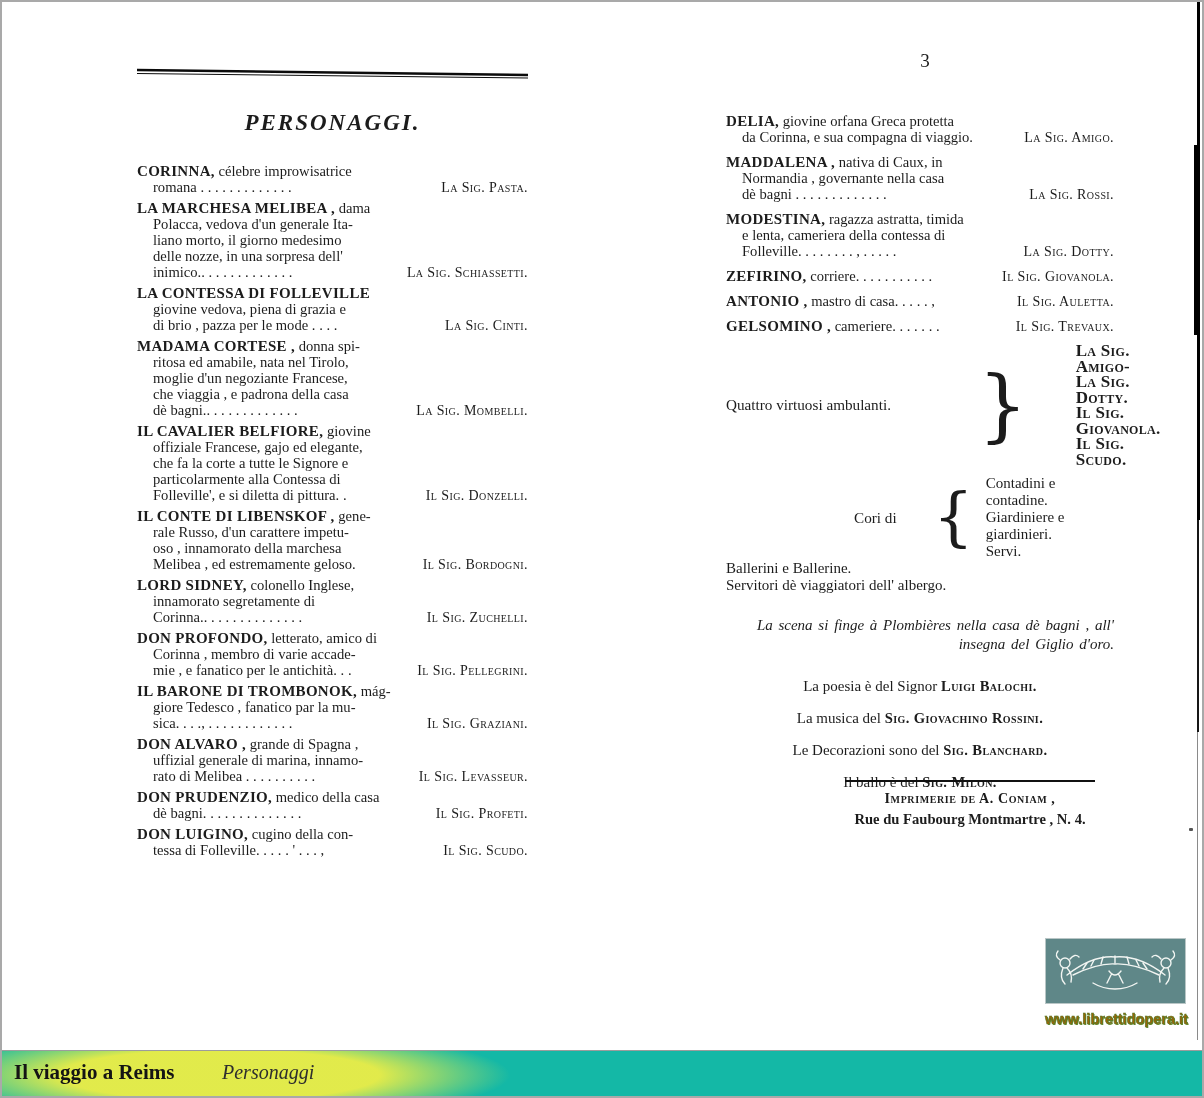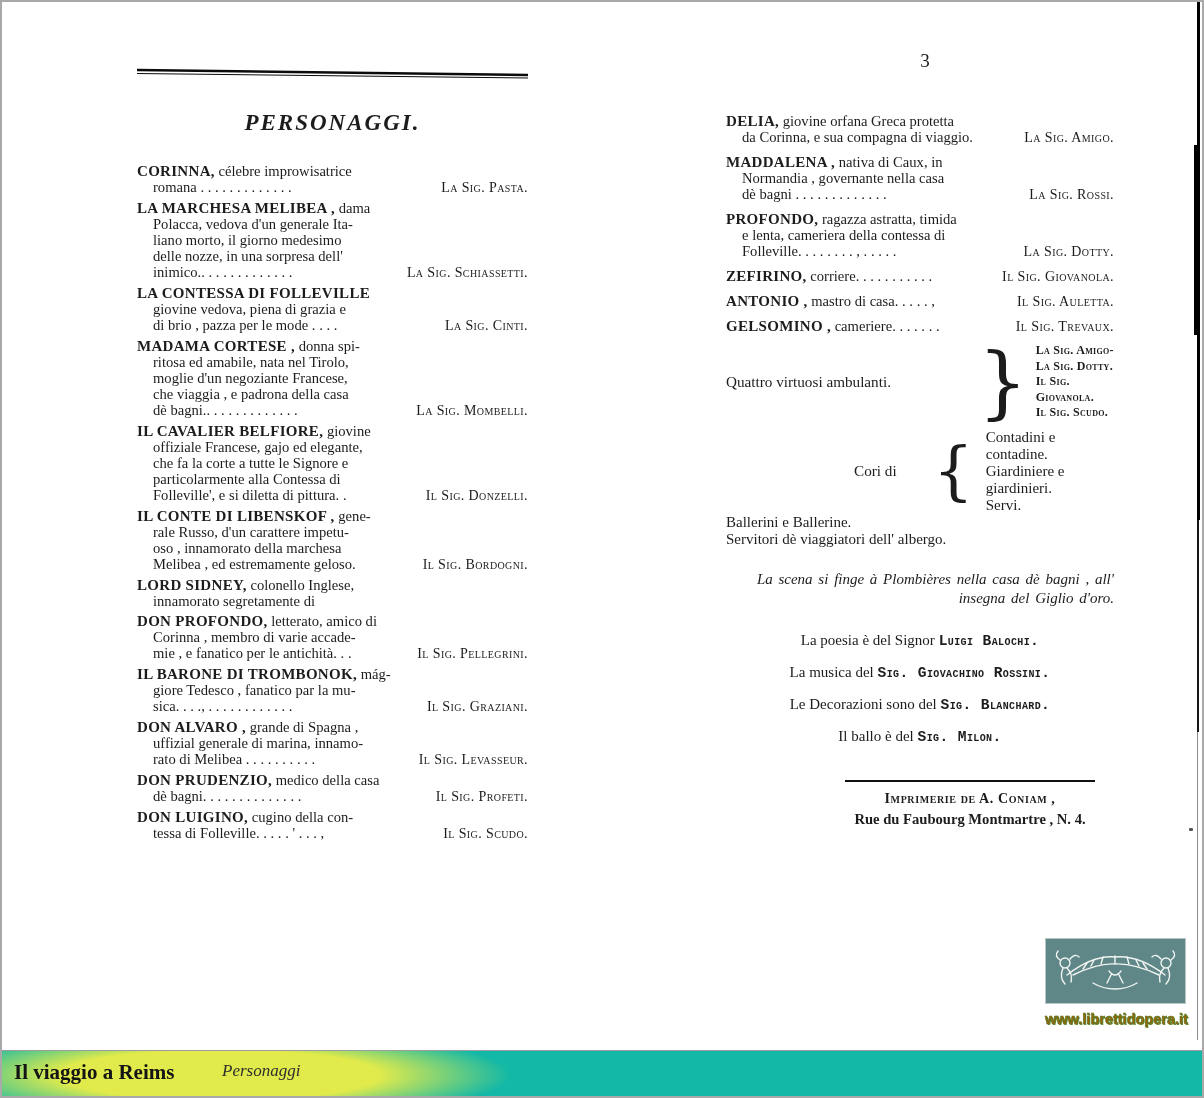--- a/index.html
+++ b/index.html
@@ -26,35 +26,35 @@
   .pagenum{position:absolute;left:905px;top:50px;width:40px;text-align:center;
            font-size:19px;}
   .right-col{position:absolute;left:726px;top:86px;width:388px;}
   .right-col .entry{margin-bottom:8px;}
 
   .virtuosi{display:flex;align-items:center;margin-top:2px;}
   .virtuosi .vlabel{flex:0 0 252px;font-size:15.2px;}
   .brace{font-family:"DejaVu Serif",serif;font-weight:400;color:#1c1c1c;}
   .virtuosi .brace{font-size:78px;line-height:60px;height:64px;display:flex;align-items:center;}
   .vnames{margin-left:8px;}
-  .vnames div{font-variant:small-caps;font-size:12px;line-height:15.5px;
-              font-weight:700;letter-spacing:.3px;}
+  .vnames div{font-variant:small-caps;font-size:17px;line-height:15.5px;
+              font-weight:700;letter-spacing:.3px;margin-left:40px;}
 
   .cori{display:flex;align-items:center;margin-top:8px;}
   .cori .clabel{margin-left:128px;width:80px;font-size:15.2px;}
   .cori .brace{font-size:64px;line-height:51px;height:56px;display:flex;align-items:center;margin-left:10px;}
   .citems{margin-left:12px;}
   .citems div{font-size:15px;line-height:17px;}
 
   .soloL{font-size:15px;line-height:17px;}
   .scene{margin-top:22px;text-align:right;font-style:italic;font-size:15px;
          line-height:19px;word-spacing:2px;}
   .credits{margin-top:24px;text-align:center;}
   .credit{font-size:15px;margin-bottom:15px;}
-  .sc{font-variant:small-caps;font-weight:700;letter-spacing:.4px;font-size:14.6px;font-family:Liberation Mono, monospace;}
+  .sc{font-variant:small-caps;font-weight:700;letter-spacing:.4px;font-size:14.6px;}
 
   .imprint{position:absolute;left:845px;top:780px;width:250px;text-align:center;}
   .imprint .irule{height:2px;background:#111;margin-bottom:9px;}
   .imprint .iline1{font-variant:small-caps;font-weight:700;font-size:14px;letter-spacing:.6px;}
   .imprint .iline2{font-size:14.6px;margin-top:4px;font-weight:600;}
 
   
   .logo-block{position:absolute;left:1045px;top:938px;width:141px;text-align:center;}
   .logo-rect{width:141px;height:66px;background:#5f8788;border:1px solid #b9c6c6;
              box-sizing:border-box;display:flex;align-items:center;justify-content:center;}
@@ -68,21 +68,21 @@
   .scanline2{position:absolute;left:1197px;top:520px;width:2px;height:212px;background:#161616;}
   .scanline3{position:absolute;left:1197px;top:732px;width:1px;height:308px;background:#8a8a8a;}
   .scandot{position:absolute;left:1189px;top:828px;width:4px;height:3px;background:#555;border-radius:1px;}
 
   
   .footer{position:absolute;left:0;bottom:0;width:1204px;height:47px;background:#c2c2c2;
           border-top:1px solid #9c9c9c;overflow:hidden;z-index:40;}
   .footer .hl{position:absolute;left:-70px;top:-22px;width:580px;height:92px;
      background:radial-gradient(closest-side,rgba(232,236,72,.97) 55%,rgba(232,236,72,0) 100%);}
   .footer .ftitle{position:absolute;left:14px;top:9px;font-size:21px;font-weight:700;color:#141414;}
-  .footer .fsection{position:absolute;left:222px;top:10px;font-size:17px;font-style:italic;color:#2e2e2e;}
+  .footer .fsection{position:absolute;left:222px;top:10px;font-size:20px;font-style:italic;color:#2e2e2e;}
 </style>
 </head>
 <body>
 
 <div class="page">
 
   <div class="left-col">
     <svg class="toprule" width="391" height="14" viewBox="0 0 391 14">
       <line x1="0" y1="4" x2="391" y2="9" stroke="#0b0b0b" stroke-width="2.6"></line>
       <line x1="0" y1="7.5" x2="391" y2="12" stroke="#0b0b0b" stroke-width="1"></line>
@@ -139,20 +139,24 @@
           <div class="line"><span class="ltext">rale Russo, d'un carattere impetu-</span></div>
           <div class="line"><span class="ltext">oso , innamorato della marchesa</span></div>
           <div class="line last">
             <span class="ltext">Melibea , ed estremamente geloso.</span>
             <span class="performer">Il Sig. Bordogni.</span>
           </div>
         </div>
         <div class="entry">
           <div class="line first"><span class="ltext"><span class="cname">LORD SIDNEY,</span> colonello Inglese,</span></div>
           <div class="line"><span class="ltext">innamorato segretamente di</span></div>
+          <div class="line last">
+            <span class="ltext">Corinna.. . . . . . . . . . . . . .</span>
+            <span class="performer">Il Sig. Zuchelli.</span>
+          </div>
         </div>
         <div class="entry">
           <div class="line first"><span class="ltext"><span class="cname">DON PROFONDO,</span> letterato, amico di</span></div>
           <div class="line"><span class="ltext">Corinna , membro di varie accade-</span></div>
           <div class="line last">
             <span class="ltext">mie , e fanatico per le antichità. . .</span>
             <span class="performer">Il Sig. Pellegrini.</span>
           </div>
         </div>
         <div class="entry">
@@ -201,21 +205,21 @@
         </div>
         <div class="entry">
           <div class="line first"><span class="ltext"><span class="cname">MADDALENA ,</span> nativa di Caux, in</span></div>
           <div class="line"><span class="ltext">Normandia , governante nella casa</span></div>
           <div class="line last">
             <span class="ltext">dè bagni . . . . . . . . . . . . .</span>
             <span class="performer">La Sig. Rossi.</span>
           </div>
         </div>
         <div class="entry">
-          <div class="line first"><span class="ltext"><span class="cname">PROFONDO,</span> ragazza astratta, timida</span></div>
+          <div class="line first"><span class="ltext"><span class="cname">MODESTINA,</span> ragazza astratta, timida</span></div>
           <div class="line"><span class="ltext">e lenta, cameriera della contessa di</span></div>
           <div class="line last">
             <span class="ltext">Folleville. . .  . . . . . , . . . . .</span>
             <span class="performer">La Sig. Dotty.</span>
           </div>
         </div>
         <div class="entry">
           <div class="line first last">
             <span class="ltext"><span class="cname">ZEFIRINO,</span> corriere. . . . . .  . . . . .</span>
             <span class="performer">Il Sig. Giovanola.</span>

